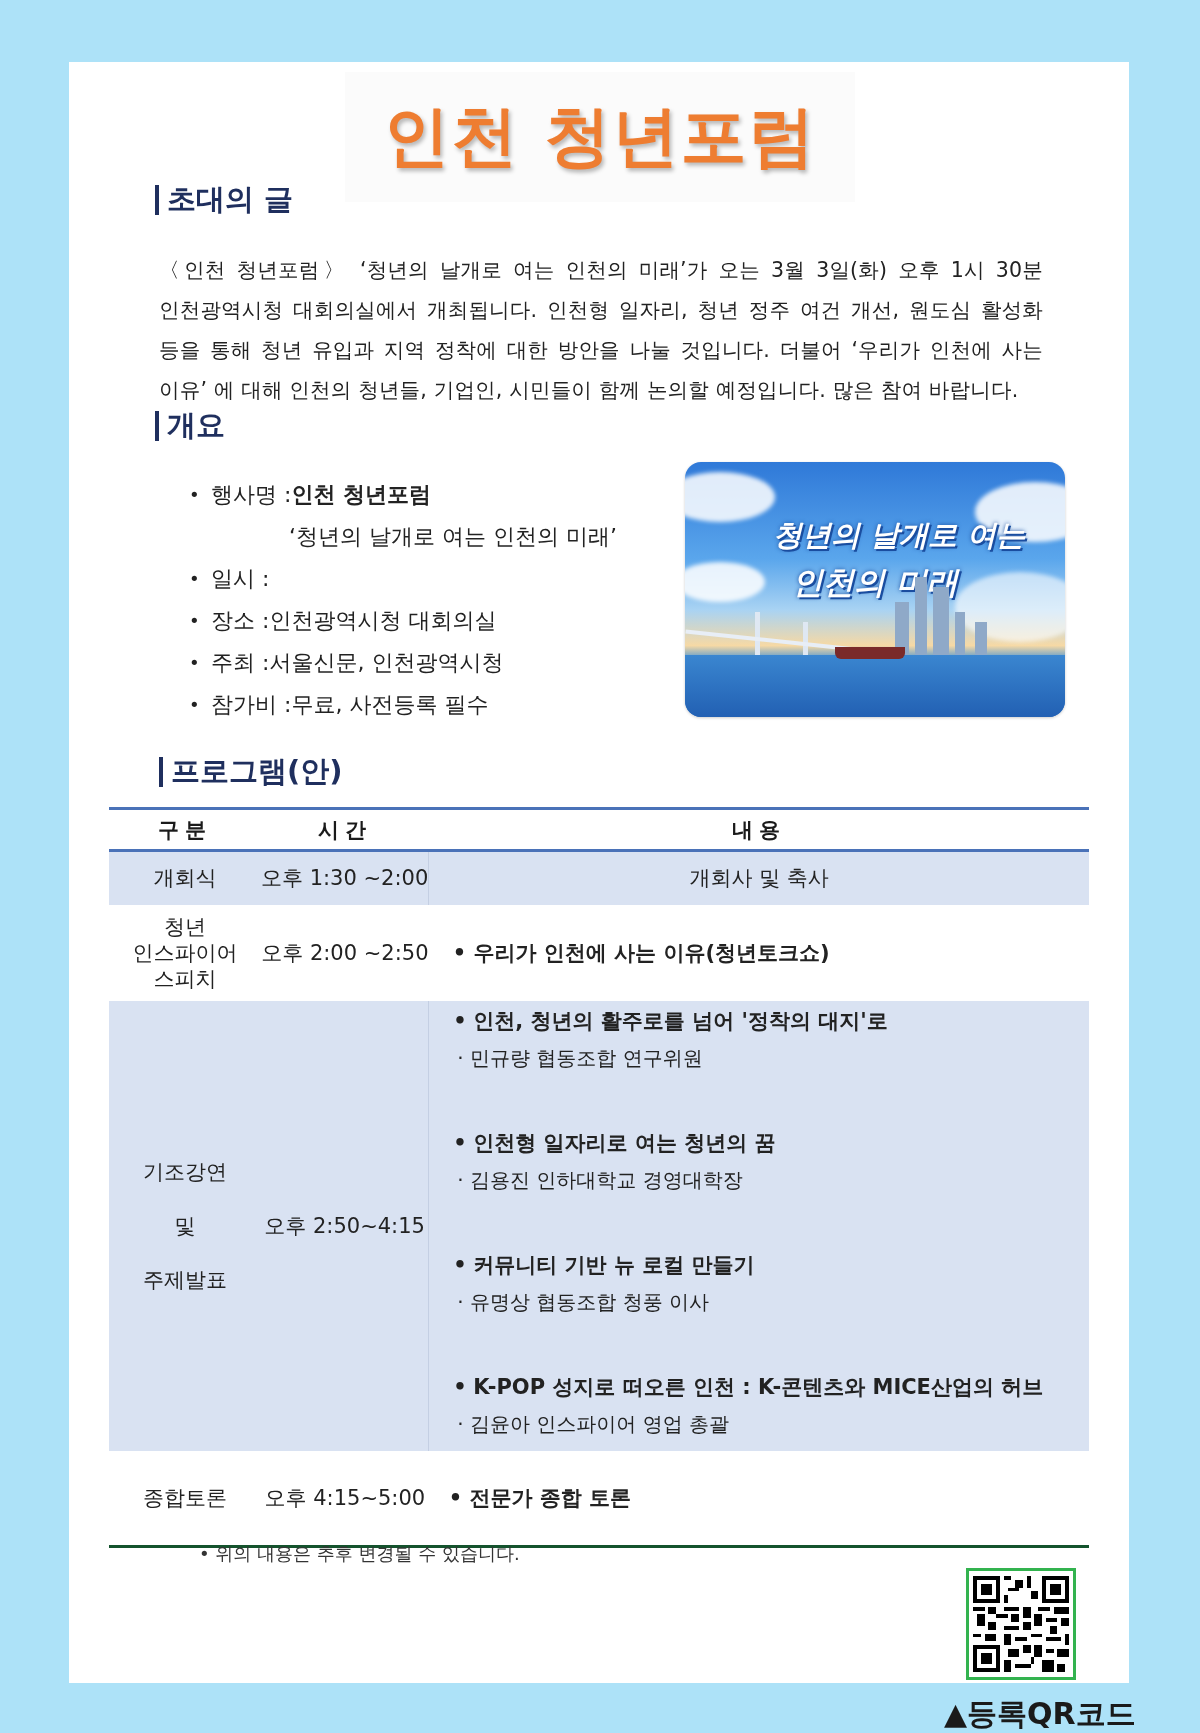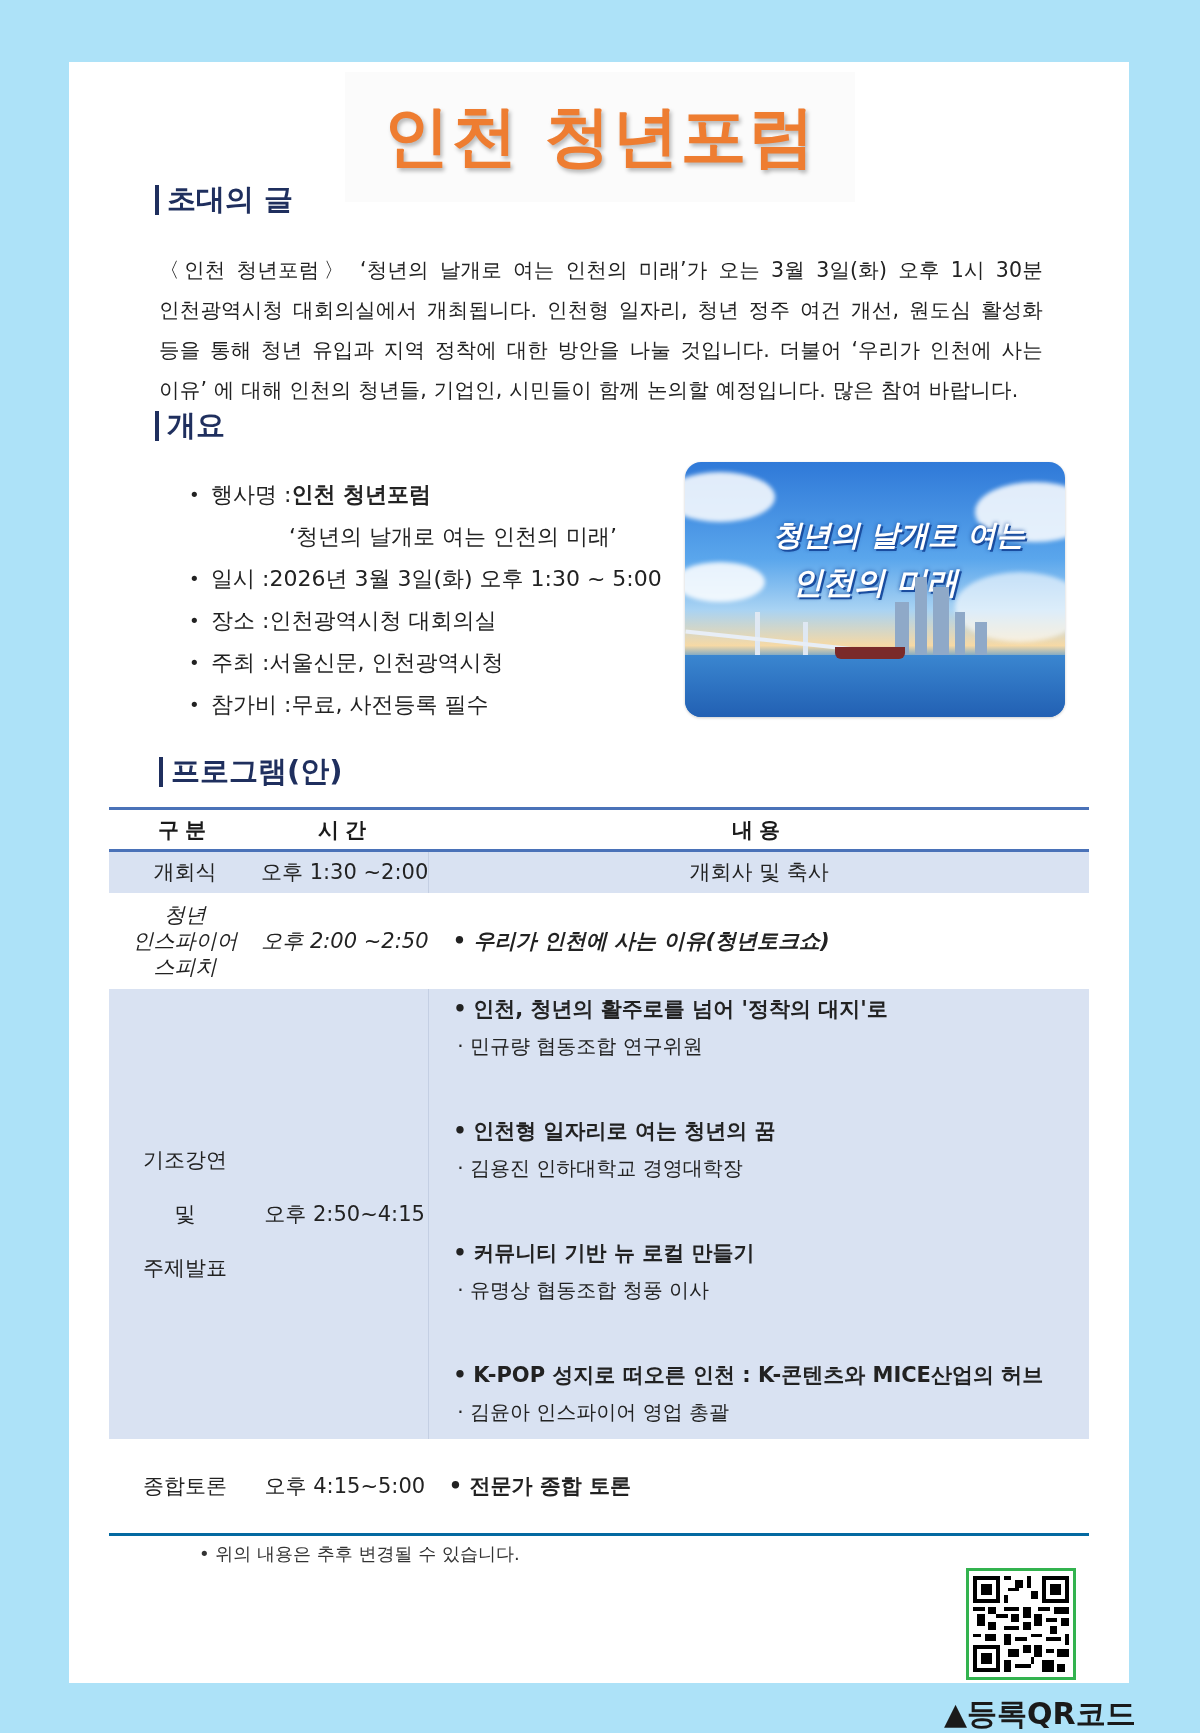--- a/index.html
+++ b/index.html
@@ -102,27 +102,27 @@
       letter-spacing: 6px;
     }
     td {
       font-size: 21px; color: #222; vertical-align: middle;
     }
     td.c1 { width: 152px; text-align: center; line-height: 26px; }
     td.c2 { width: 164px; text-align: center; white-space: nowrap; margin-left: 40px; }
     td.c3 { border-left: 1px solid #c7d2e6; padding-left: 24px; }
     tr.shade td { background: #d9e2f2; }
     tr.shade td.c3 { border-left: 1px solid #c4cfe3; }
-    tr.r1 td { height: 42px; }
+    tr.r1 td { height: 54px; }
     tr.r1 td.c3 { text-align: center; padding-left: 0; }
-    tr.r2 td { height: 96px; font-style: italic; }
+    tr.r2 td { height: 96px; }
     tr.r2 td.c3 { font-weight: bold; }
     tr.r3 td { height: 450px; }
     tr.r3 td.c1 { line-height: 54px; }
-    tr.r4 td { height: 96px; border-bottom: 3px solid #0369a1; }
+    tr.r4 td { height: 96px; border-bottom: 3px solid #14532d; }
     tr.r4 td.c3 { font-weight: bold; border-left: none; padding-left: 20px; }
     tr.r4 td.c3, tr.r2 td.c3 { border-left: none; }
     .talk { margin-bottom: 48px; }
     .talk:last-child { margin-bottom: 8px; }
     .talk .t-title { font-weight: bold; font-size: 21px; line-height: 38px; white-space: nowrap; }
     .talk .t-title .dot { display: inline-block; width: 20px; }
     .talk .t-speaker { font-size: 20px; line-height: 36px; padding-left: 4px; }
     .notice {
       position: absolute; left: 130px; top: 1480px;
       font-size: 18px; color: #333;
@@ -167,21 +167,20 @@
       <span class="bullet">•</span>
       <span>행사명 : </span>
       <span class="strong">인천 청년포럼</span>
     </div>
     <div class="row indent">
       <span>‘청년의 날개로 여는 인천의 미래’</span>
     </div>
     <div class="row">
       <span class="bullet">•</span>
       <span>일시 : </span>
-      <span>2026년 3월 3일(화) 오후 1:30 ~ 5:00</span>
     </div>
     <div class="row">
       <span class="bullet">•</span>
       <span>장소 : </span>
       <span>인천광역시청 대회의실</span>
     </div>
     <div class="row">
       <span class="bullet">•</span>
       <span>주최 : </span>
       <span>서울신문, 인천광역시청</span>

